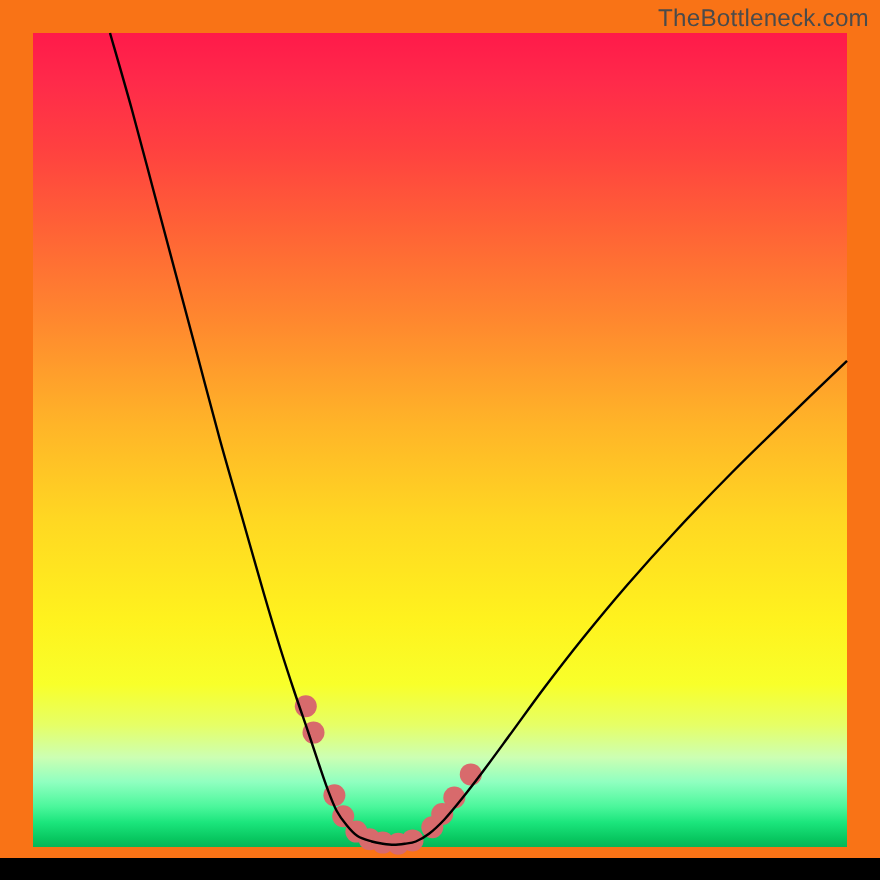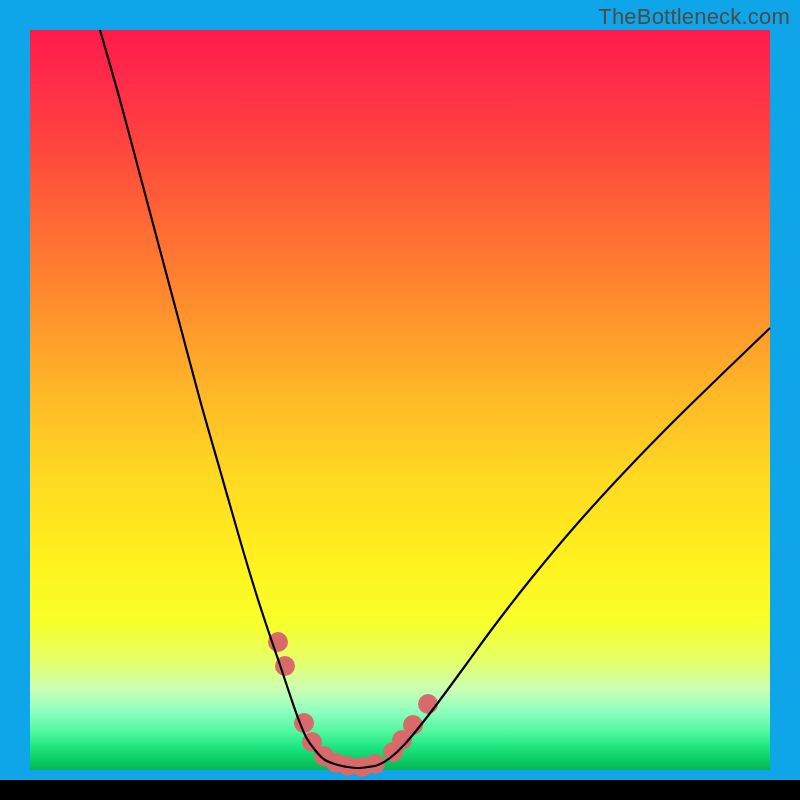--- a/index.html
+++ b/index.html
@@ -10,21 +10,21 @@
     background: #000;
     overflow: hidden;
     font-family: Arial, Helvetica, sans-serif;
   }
   .frame {
     position: absolute;
     left: 0;
     top: 0;
     width: 800px;
     height: 780px;
-    background: #0ea5e9;
+    background: #f97316;
     text-align: right;
   }
   .plot {
     position: absolute;
     left: 30px;
     top: 30px;
     width: 740px;
     height: 740px;
     background: linear-gradient(
       to bottom,

